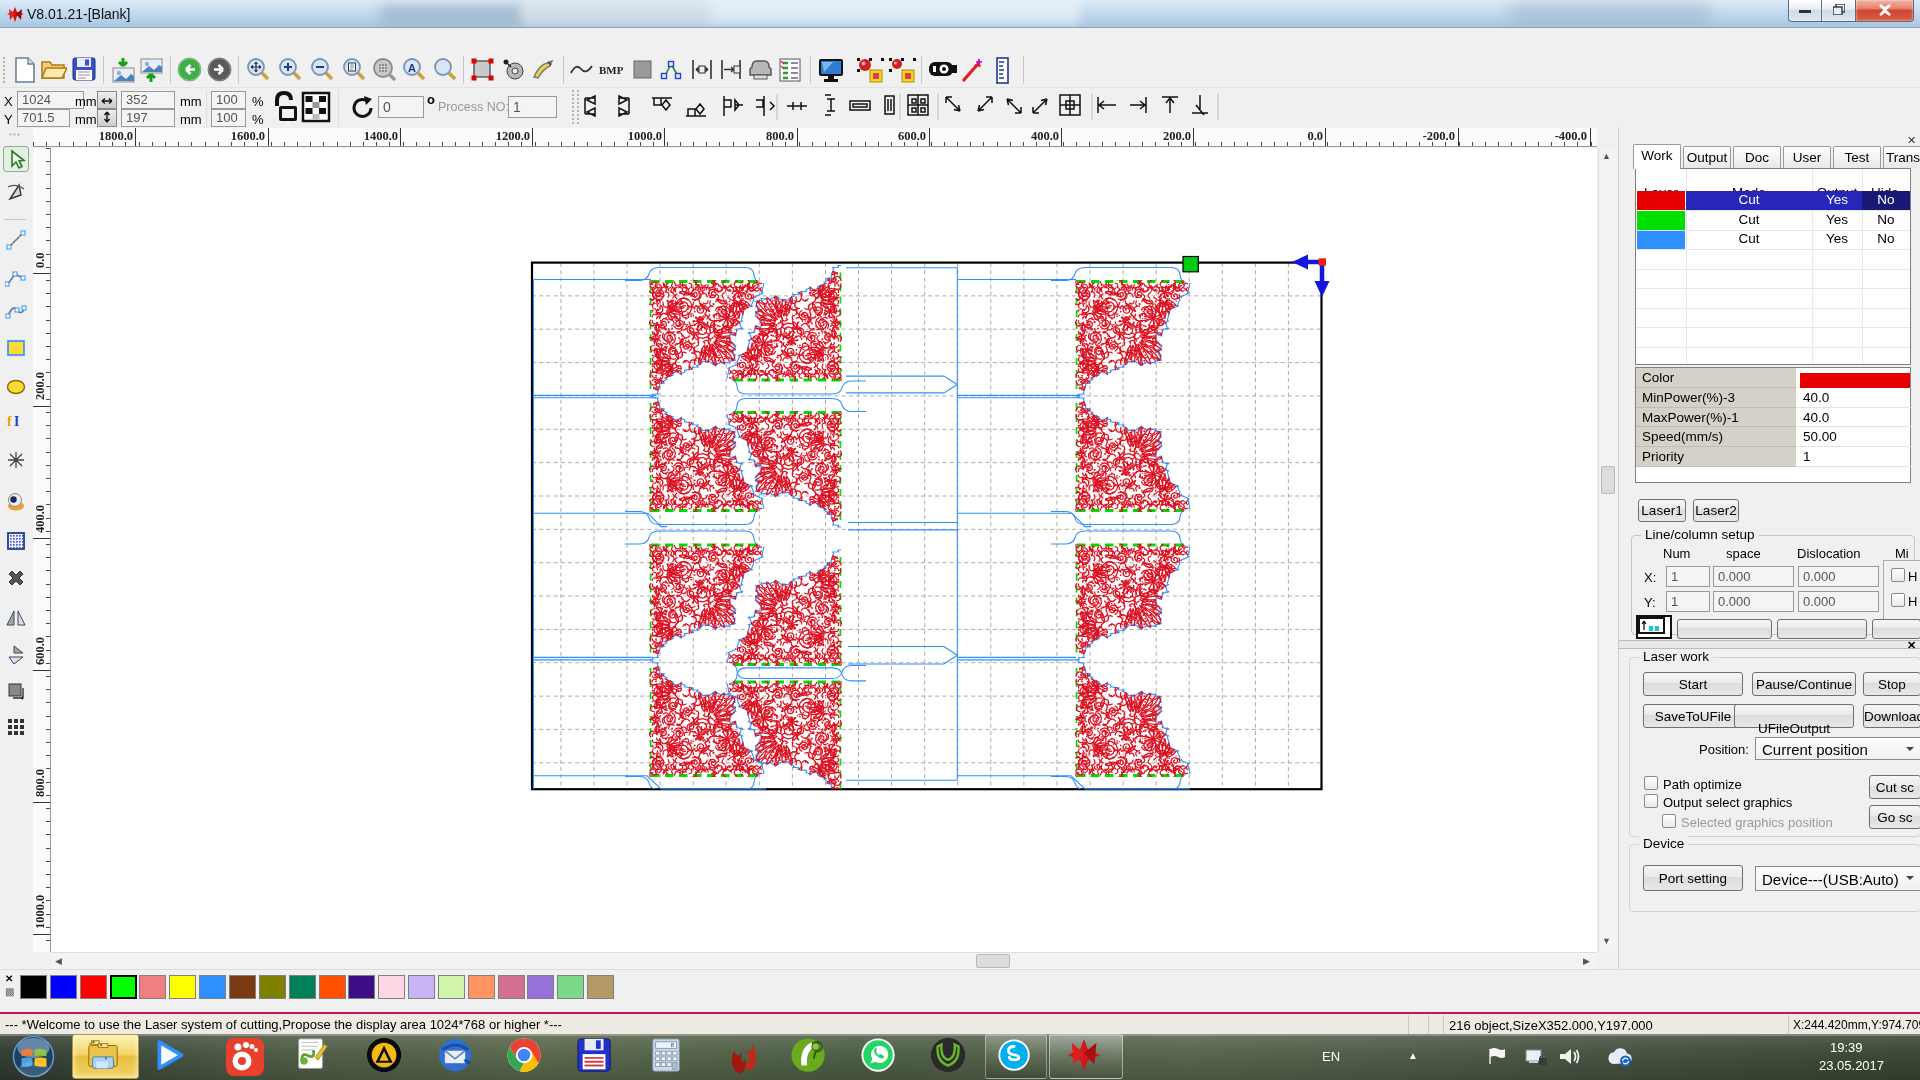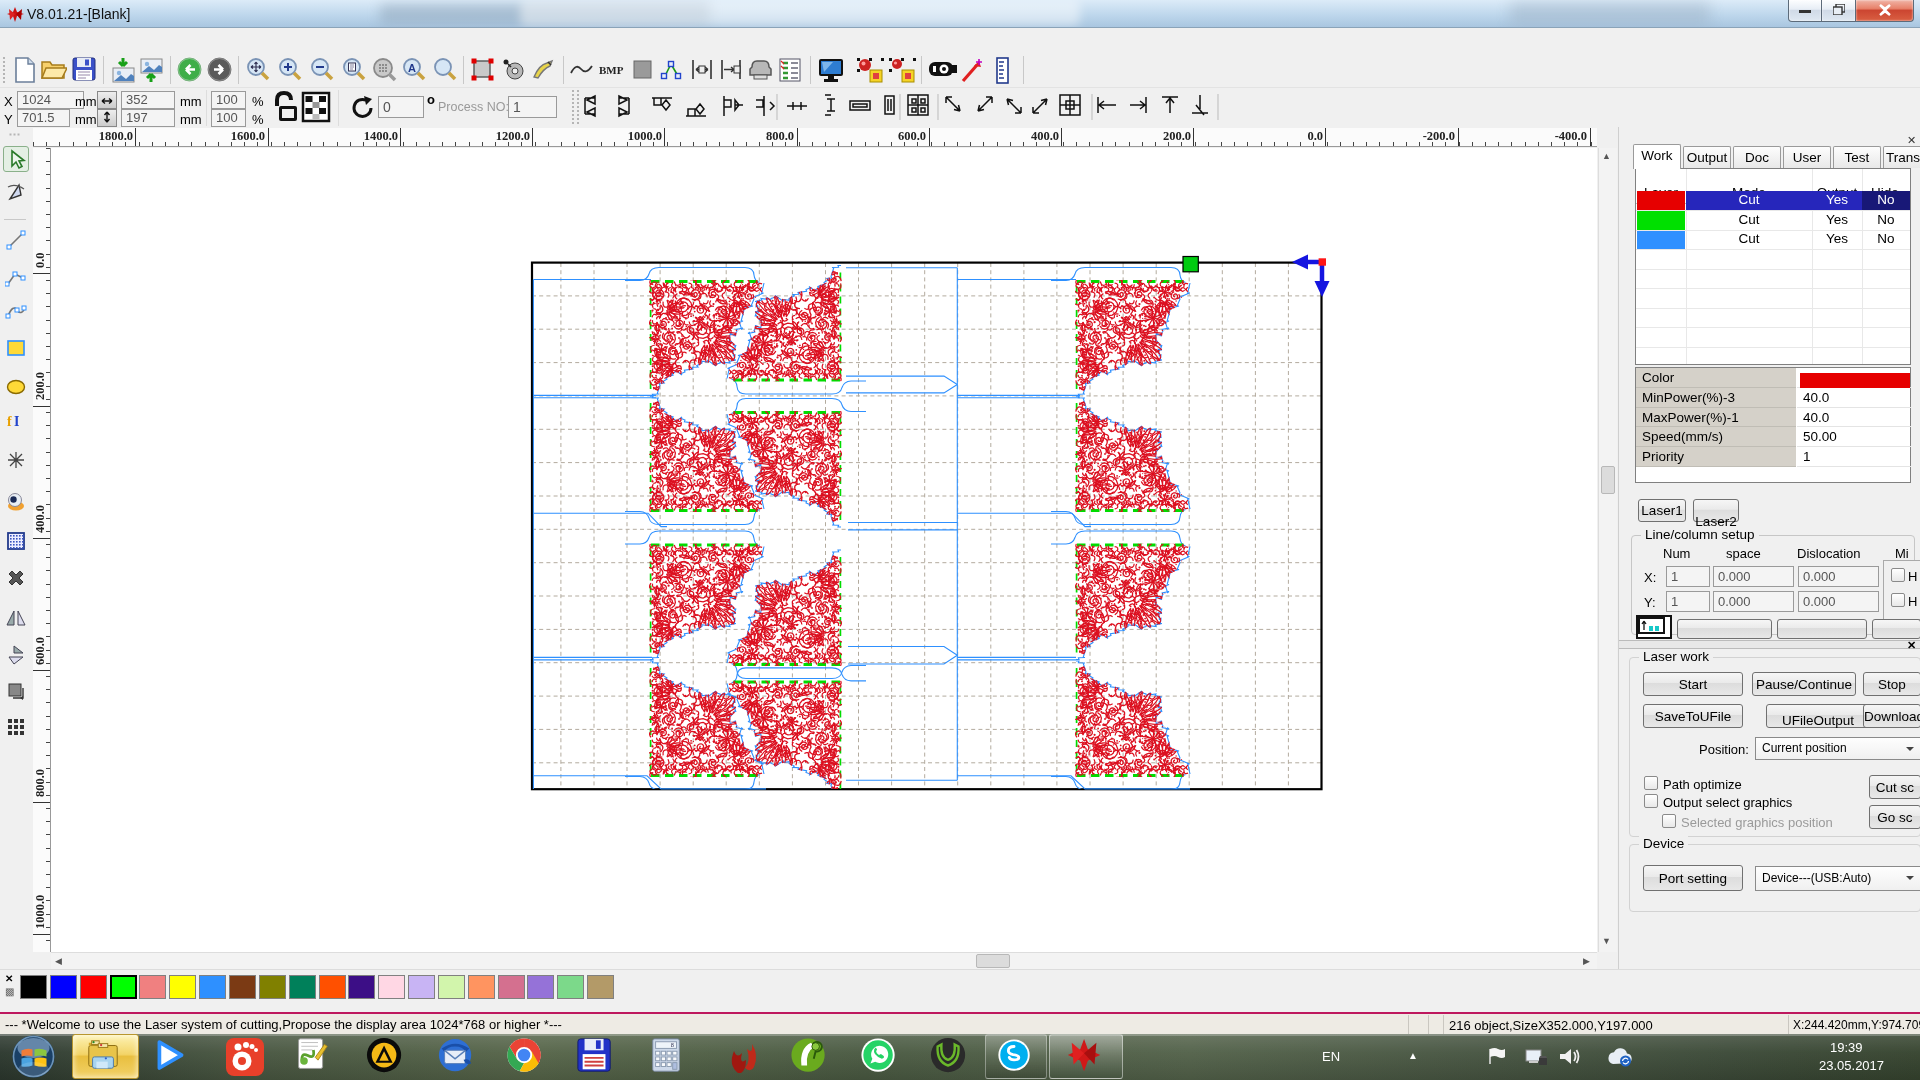--- a/index.html
+++ b/index.html
@@ -61,21 +61,21 @@
 .cell{position:absolute;height:19.5px;text-align:center;padding-top:1px}
 .rowline{position:absolute;left:0;width:274px;height:1px;background:#e8e8e8}
 .colline{position:absolute;top:0;width:1px;height:195px;background:#e8e8e8}
 #ptable{position:absolute;left:16px;top:240px;width:276px;height:116px;background:#fff;border:1px solid #808080;font-size:13.5px}
 .prow{position:absolute;left:0;width:160px;height:19.8px;background:#d5d1c9;border-bottom:1px solid #c0bdb5;padding:2px 0 0 6px}
 .pval{position:absolute;left:161px;width:114px;height:19.8px;padding:2px 0 0 6px;border-bottom:1px solid #e4e4e4}
 .btn{position:absolute;border:1px solid #707070;border-radius:3px;background:linear-gradient(#f6f6f6,#eaeaea 45%,#dcdcdc 46%,#e8e8e8);font-size:13.5px;text-align:center;color:#000}
 .gbox{position:absolute;border:1px solid #c6c6c6;border-radius:4px}
 .gtitle{position:absolute;top:-9px;left:8px;background:#f0f0f0;padding:0 4px;font-size:13.5px}
 .cb{position:absolute;width:14px;height:14px;border:1px solid #8a8a8a;background:linear-gradient(#fff,#e8e8e8);border-radius:2px}
-.combo{position:absolute;height:23px;border:1px solid #8a8a8a;background:linear-gradient(#fefefe,#f0f0f0);font-size:12px;padding:3px 0 16px 6px}
+.combo{position:absolute;height:23px;border:1px solid #8a8a8a;background:linear-gradient(#fefefe,#f0f0f0);font-size:15px;padding:3px 0 16px 6px}
 .combo:after{content:"";position:absolute;right:6px;top:9px;border:4px solid transparent;border-top-color:#444}
 
 #pal{left:0;top:969px;width:1920px;height:43px;background:#f0f0f0;border-top:1px solid #dcdcdc}
 .pc{position:absolute;top:5px;width:27px;height:23.5px;border:1px solid #808080}
 
 #status{left:0;top:1012px;width:1920px;height:28px;background:#eeebe4;border-top:2px solid #be185d;font-size:13px;color:#000}
 .scell{position:absolute;top:1px;height:20px;border-left:1px solid #cac7c0;padding:3px 0 0 5px;white-space:nowrap;overflow:hidden}
 
 #task{left:0;top:1034px;width:1920px;height:46px;background:linear-gradient(90deg,#2c382e,#475540 12%,#566549 28%,#4a5a42 45%,#53624a 62%,#465441 78%,#3c4a38 90%,#36442f);overflow:hidden}
 #task:before{content:"";position:absolute;inset:0;background:linear-gradient(rgba(255,255,255,.14),rgba(255,255,255,.03) 40%,rgba(0,0,0,.12));}
@@ -1325,21 +1325,21 @@
   <div class="prow" style="top:19.8px">MinPower(%)-3</div>
         <div class="pval" style="top:19.8px">40.0</div>
   <div class="prow" style="top:39.6px">MaxPower(%)-1</div>
         <div class="pval" style="top:39.6px">40.0</div>
   <div class="prow" style="top:59.4px">Speed(mm/s)</div>
         <div class="pval" style="top:59.4px">50.00</div>
   <div class="prow" style="top:79.2px">Priority</div>
         <div class="pval" style="top:79.2px">1</div>
  </div>
  <div class="btn" style="left:19px;top:372px;width:48px;height:23px;padding-top:3px">Laser1</div>
- <div class="btn" style="left:74px;top:372px;width:46px;height:23px;padding-top:14px">Laser2</div>
+ <div class="btn" style="left:74px;top:372px;width:46px;height:23px;padding-top:3px">Laser2</div>
  <div class="gbox" style="left:12px;top:408px;width:284px;height:100px"></div>
  <div class="gtitle abs" style="left:22px;top:400px;background:#f0f0f0;padding:0 4px;font-size:13.5px">Line/column setup</div>
  <div class="lbl" style="left:44px;top:419px">Num</div>
       <div class="lbl" style="left:107px;top:419px">space</div>
  <div class="lbl" style="left:178px;top:419px">Dislocation</div>
       <div class="lbl" style="left:276px;top:419px">Mi</div>
  <div class="lbl" style="left:25px;top:443px">X:</div>
  <div class="fld" style="left:47px;top:439px;width:44px;height:21px;line-height:19px">1</div>
  <div class="fld" style="left:94px;top:439px;width:81px;height:21px;line-height:19px">0.000</div>
  <div class="fld" style="left:179px;top:439px;width:81px;height:21px;line-height:19px">0.000</div>
@@ -1364,21 +1364,21 @@
  <div class="btn" style="left:158px;top:492px;width:90px;height:20px"></div>
  <div class="btn" style="left:253px;top:492px;width:49px;height:20px"></div>
  <div class="abs" style="left:0px;top:513px;width:302px;height:9px;border-top:1px solid #bbb;border-bottom:1px solid #bbb;background:#e8e8e8"></div>
  <div class="abs" style="left:288px;top:512px;font-size:11px;font-weight:bold">✕</div>
  <div class="gbox" style="left:10px;top:530px;width:292px;height:180px;border-color:#d2d2d2"></div>
  <div class="gtitle abs" style="left:20px;top:522px;background:#f0f0f0;padding:0 4px;font-size:13.5px">Laser work</div>
  <div class="btn" style="left:24px;top:545px;width:100px;height:24px;padding-top:4px">Start</div>
  <div class="btn" style="left:133px;top:545px;width:104px;height:24px;padding-top:4px">Pause/Continue</div>
  <div class="btn" style="left:244px;top:545px;width:58px;height:24px;padding-top:4px">Stop</div>
  <div class="btn" style="left:24px;top:577px;width:100px;height:24px;padding-top:4px">SaveToUFile</div>
- <div class="btn" style="left:147px;top:577px;width:104px;height:24px;padding-top:8px">UFileOutput</div>
+ <div class="btn" style="left:115px;top:577px;width:120px;height:24px;padding-top:16px">UFileOutput</div>
  <div class="btn" style="left:244px;top:577px;width:58px;height:24px;padding-top:4px">Download</div>
  <div class="lbl" style="left:80px;top:615px">Position:</div>
  <div class="combo" style="left:136px;top:610px;width:166px">Current position</div>
  <div class="cb" style="left:25px;top:649px"></div>
       <div class="lbl" style="left:44px;top:650px">Path optimize</div>
  <div class="cb" style="left:25px;top:667px"></div>
       <div class="lbl" style="left:44px;top:668px">Output select graphics</div>
  <div class="cb" style="left:43px;top:687px"></div>
       <div class="glbl" style="left:62px;top:688px;color:#9a9a9a">Selected graphics position</div>
  <div class="btn" style="left:250px;top:648px;width:52px;height:24px;padding-top:4px">Cut sc</div>

